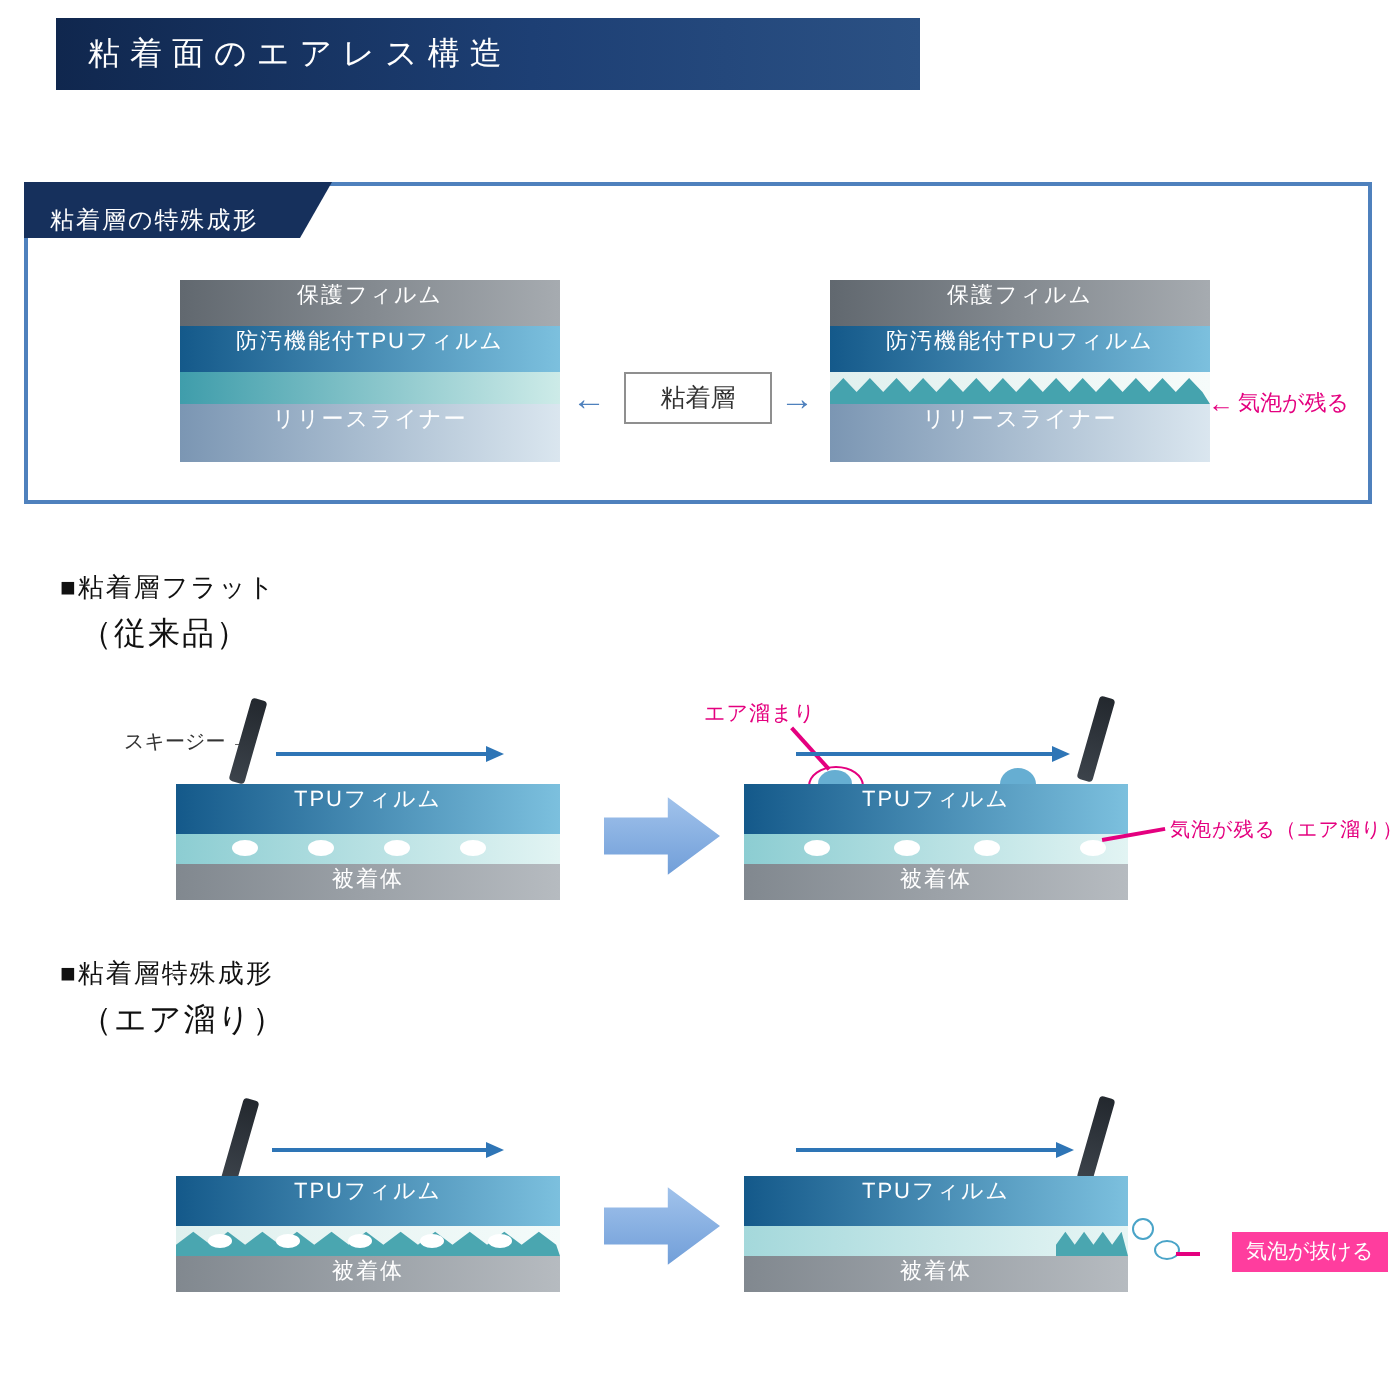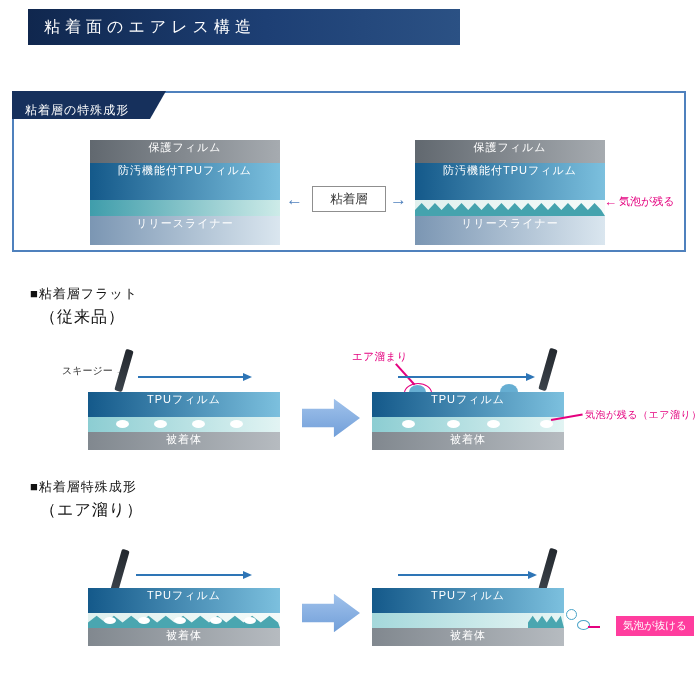--- a/index.html
+++ b/index.html
@@ -17,21 +17,21 @@
     border:2px solid var(--box-border,#4f81bd);background:#fff}
   .tag{position:absolute;left:12px;top:91px;width:154px;height:28px;background:var(--navy,#16305c);
     clip-path:polygon(0 0,100% 0,calc(100% - 16px) 100%,0 100%);
     display:flex;align-items:flex-end;padding-left:13px}
   .tag span{color:#fff;font-size:12px;letter-spacing:1px;white-space:nowrap}
 
   .stack{position:absolute}
   .layer{position:relative;width:100%;display:flex;align-items:flex-start;justify-content:center;
     color:#fff;font-size:11px;letter-spacing:1px;overflow:visible}
   .l-protect{height:23px;background:linear-gradient(90deg,#61686f,#a6abb0)}
-  .l-tpu{height:37px;background:linear-gradient(90deg,#14598a,#7cc0de)}
+  .l-tpu{height:23px;background:linear-gradient(90deg,#14598a,#7cc0de)}
   .l-adh{height:16px;background:linear-gradient(90deg,#3f9dab,#cdebe8)}
   .l-release{height:29px;background:linear-gradient(90deg,#7b96b3,#dae6ef)}
   .l-adh-wavy{height:16px;background:linear-gradient(90deg,#e0f0ee,#f6fbfa)}
 
   .l-tpu2{height:25px;background:linear-gradient(90deg,#14598a,#7cc0de)}
   .l-adh2{height:15px;background:linear-gradient(90deg,#8ccdd2,#e2f4f3)}
   .l-adh3{height:15px;background:linear-gradient(90deg,#dff0ee,#f4fbfa)}
   .l-adh4{height:15px;background:linear-gradient(90deg,#a4d8db,#e8f6f5)}
   .l-base{height:18px;background:linear-gradient(90deg,#81888f,#b6bbc0)}
 

